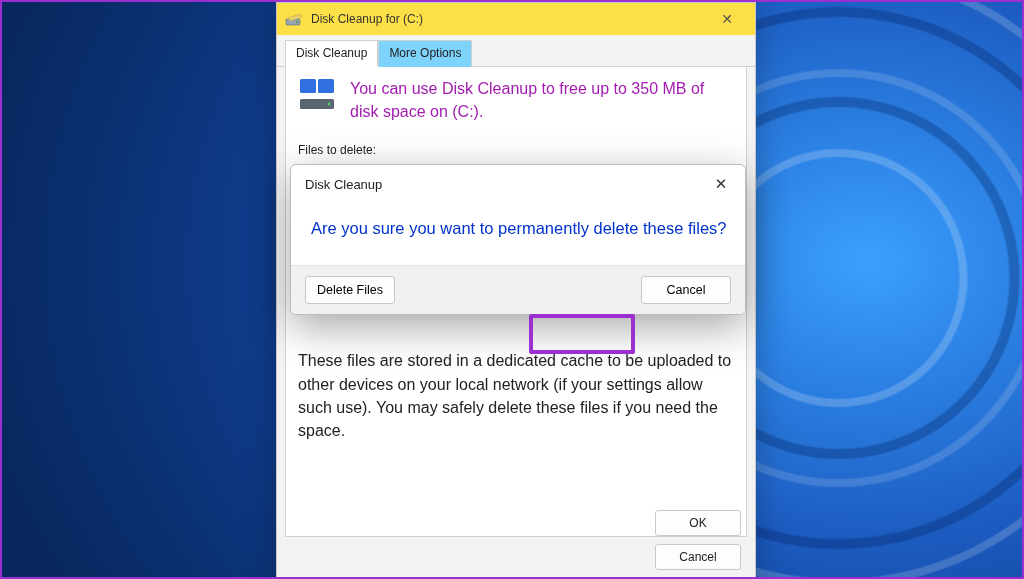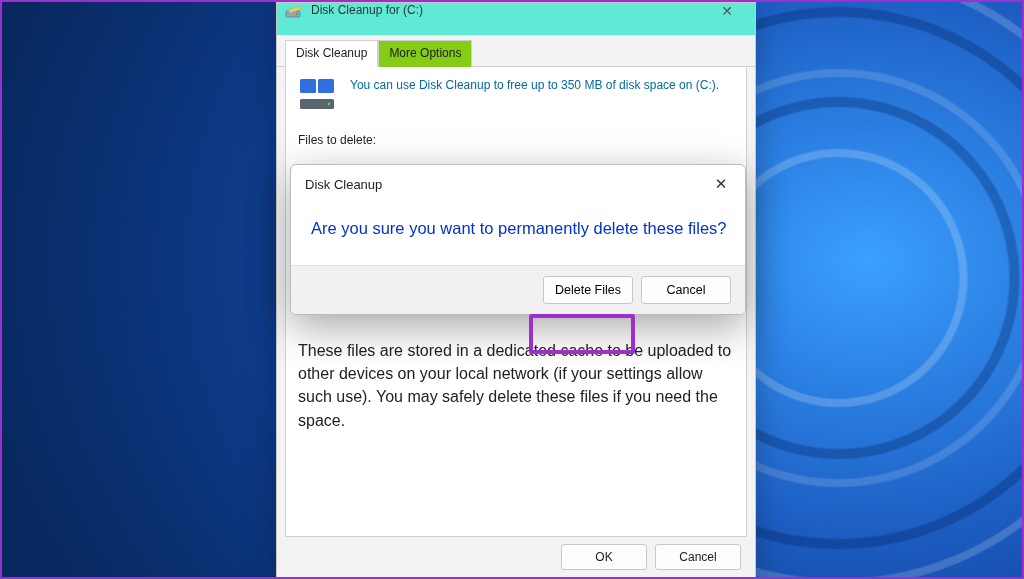--- a/index.html
+++ b/index.html
@@ -34,68 +34,68 @@
       top: 0;
       width: 480px;
       height: 579px;
       background: #f3f3f3;
       border: 1px solid #c8c8c8;
       box-shadow: 0 8px 30px rgba(0,0,0,0.25);
     }
     .titlebar {
       height: 32px;
       display: flex;
-      align-items: flex-start;
+      align-items: center;
       padding: 0 8px;
-      background: #5eead4;
+      background: #fde047;
     }
     .titlebar-icon { width: 20px; height: 16px; margin-right: 6px; display:flex; align-items:center; justify-content:center;}
     .titlebar-title { flex: 1; color: #333; font-size: 12px; }
     .titlebar-close { width: 40px; text-align: center; color: #555; font-size: 14px; }
     .tabstrip {
       display: flex;
       padding: 4px 8px 0 8px;
       gap: 0;
       border-bottom: 1px solid #d0d0d0;
       background: #f3f3f3;
     }
     .tab {
       padding: 5px 10px 6px 10px;
       border: 1px solid #d0d0d0;
       border-bottom: none;
-      background: #84cc16;
+      background: #7dd3fc;
       font-size: 12px;
       color: #222;
       position: relative;
       top: 1px;
     }
     .tab.active {
       background: #fff;
       border-bottom: 1px solid #fff;
     }
     .tab-content {
       background: #fff;
       margin: 0 8px;
       border: 1px solid #d0d0d0;
       border-top: none;
       padding: 10px 12px;
       min-height: 470px;
     }
     .intro { display: flex; gap: 12px; margin-bottom: 12px; }
     .drive-icon { width: 40px; height: 36px; flex-shrink:0; }
-    .intro-text { color: #0369a1; font-size: 12px; line-height: 1.45; }
+    .intro-text { color: #a21caf; font-size: 16px; line-height: 1.45; }
     .section-label { font-size: 12px; color: #222; margin-bottom: 4px; margin-top: 20px; }
     .desc-text {
       font-size: 16px; color: #222; line-height: 1.45;
       margin-top: 8px;
     }
     .button-row {
       position: absolute;
       bottom: 10px; right: 14px;
-      display: flex; gap: 8px;
+      display: flex; gap: 8px; flex-direction: column;
     }
     .win-btn {
       min-width: 86px;
       height: 26px;
       background: #fdfdfd;
       border: 1px solid #c9c9c9;
       border-radius: 3px;
       font-size: 12px;
       color: #222;
       cursor: pointer;
@@ -122,21 +122,21 @@
     .dialog-question {
       color: #0033cc;
       font-size: 16.5px;
       line-height: 1.45;
     }
     .dialog-footer {
       background: #f1f1f1;
       border-top: 1px solid #e2e2e2;
       padding: 10px 14px;
       display: flex;
-      justify-content: flex-end;
+      justify-content: space-between;
       gap: 8px;
       border-radius: 0 0 6px 6px;
     }
     .dlg-btn {
       min-width: 90px;
       height: 28px;
       background: #fdfdfd;
       border: 1px solid #c7c7c7;
       border-radius: 3px;
       font-size: 12.5px;

